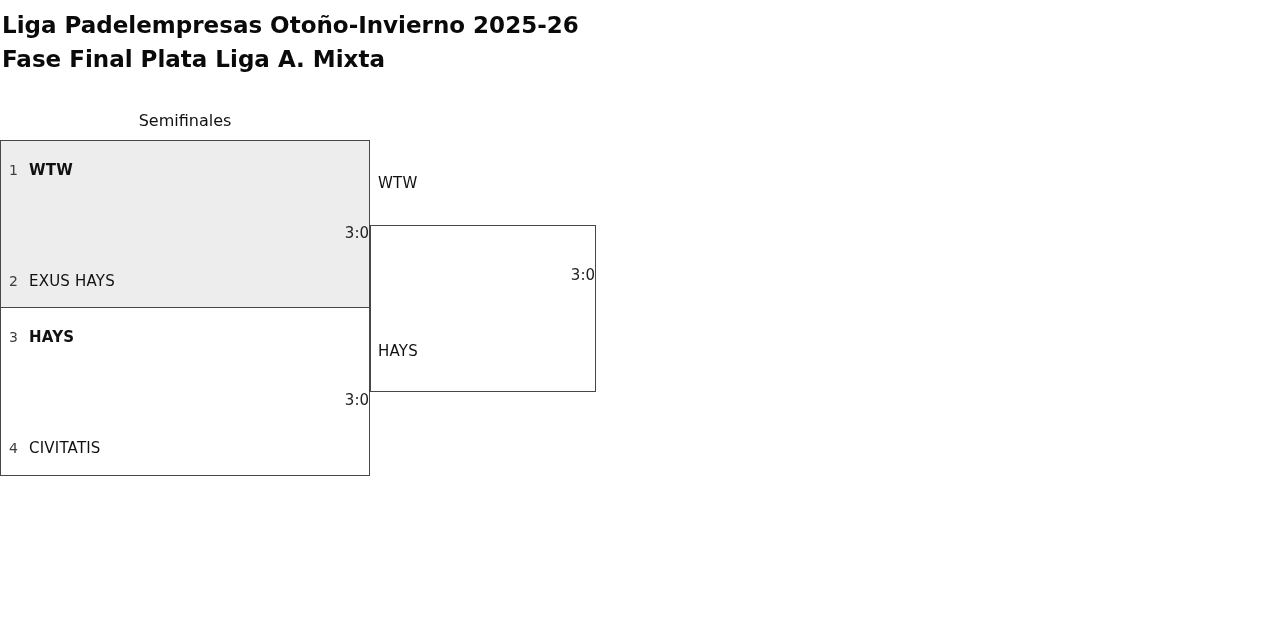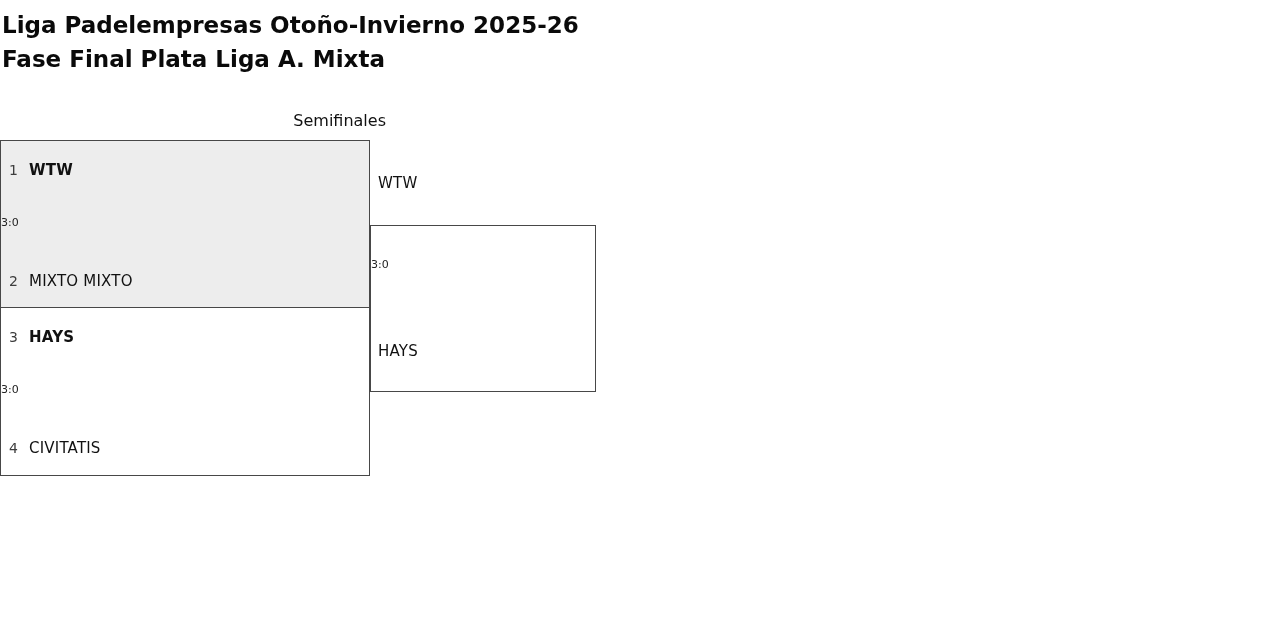--- a/index.html
+++ b/index.html
@@ -21,21 +21,21 @@
     color: #0a0a0a;
     white-space: nowrap;
   }
   .round-header {
     position: absolute;
     top: 111px;
     font-size: 16px;
     color: #111111;
     text-align: center;
   }
-  .round-header.sf { left: 16px; width: 370px; text-align: right; }
+  .round-header.sf { left: 0; width: 370px; }
   .round-header.fin { left: 370px; width: 226px; }
 
   .match {
     position: absolute;
     left: 0;
     width: 370px;
     height: 168px;
     border: 1px solid var(--border-color, #474747);
     background: #ffffff;
   }
@@ -59,23 +59,24 @@
     font-size: 14px;
     color: #3d3d3d;
   }
   .team { color: #111111; letter-spacing: 0.2px; }
   .team.bold { font-weight: 700; }
 
   .score {
     position: absolute;
     left: 0;
     width: 100%;
-    text-align: left;
-    font-size: 11px;
+    text-align: right;
+    font-size: 15px;
     color: #222222;
+    margin-top: 8px;
   }
   .match .score { top: 75px; }
 
   .final-box {
     position: absolute;
     left: 370px;
     top: 225px;
     width: 226px;
     height: 167px;
     border: 1px solid var(--border-color, #474747);
@@ -107,21 +108,21 @@
   <div class="round-header sf">Semifinales</div>
 
   <div class="match sf1">
     <div class="team-row top">
       <span class="seed">1</span>
       <span class="team bold">WTW</span>
     </div>
     <div class="score">3:0</div>
     <div class="team-row bottom">
       <span class="seed">2</span>
-      <span class="team">MIXTO MIXTO</span>
+      <span class="team">EXUS HAYS</span>
     </div>
   </div>
 
   <div class="match sf2">
     <div class="team-row top">
       <span class="seed">3</span>
       <span class="team bold">HAYS</span>
     </div>
     <div class="score">3:0</div>
     <div class="team-row bottom">

